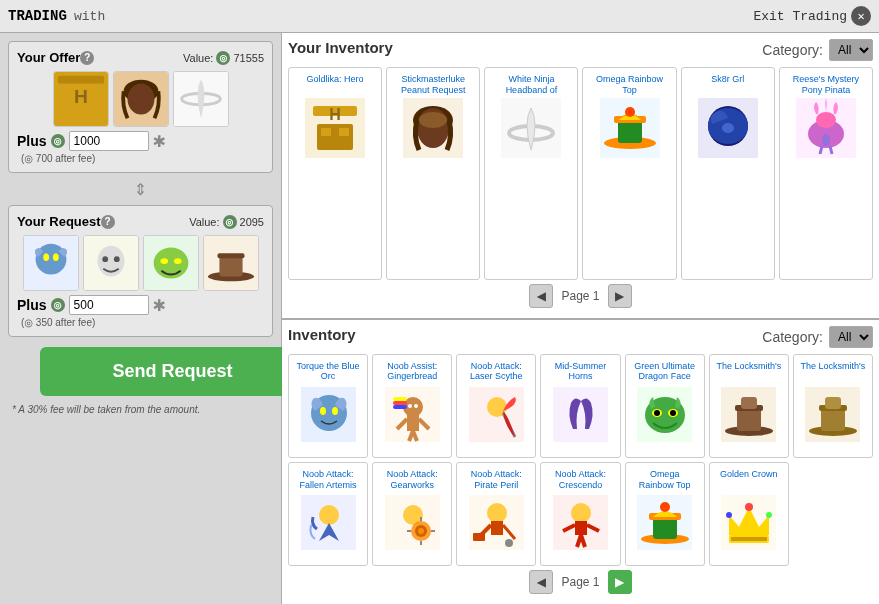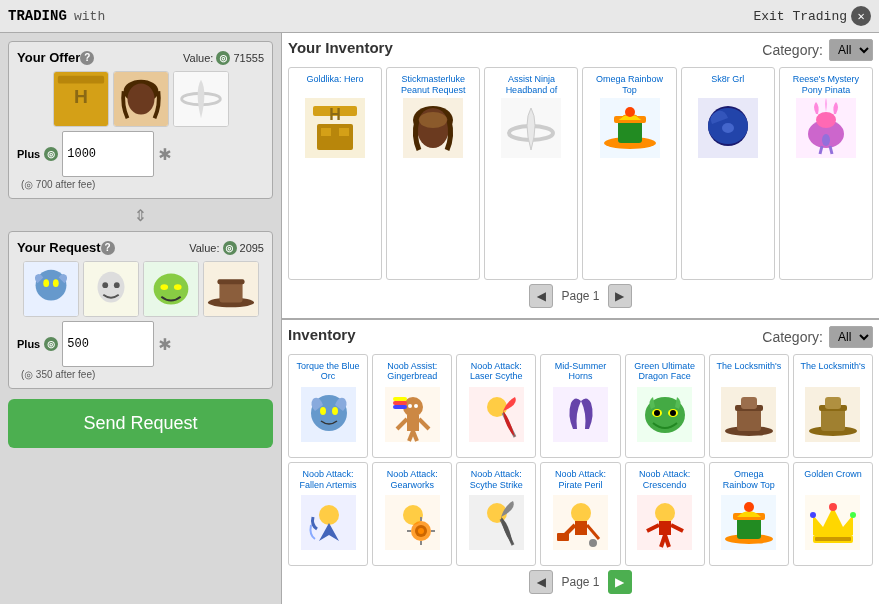--- a/index.html
+++ b/index.html
@@ -126,31 +126,30 @@
       overflow: hidden;
       cursor: pointer;
     }
     .plus-row {
       display: flex;
       align-items: center;
       gap: 4px;
       margin-top: 4px;
     }
     .plus-label {
-      font-size: 11px;
+      font-size: 14px;
       font-weight: bold;
       text-align: right;
     }
     .plus-input {
-      width: 92px;
-      padding: 15px 4px;
+      width: 80px;
+      padding: 2px 4px;
       border: 1px solid #aaa;
       border-radius: 2px;
       font-size: 12px;
-      font-family: Liberation Mono, monospace;
     }
     .star-btn {
       font-size: 16px;
       color: #888;
       cursor: pointer;
     }
     .fee-text {
       font-size: 10px;
       color: #555;
       margin-top: 2px;
@@ -164,24 +163,25 @@
       color: #888;
       font-size: 16px;
     }
     .send-btn {
       background: #4caf50;
       color: white;
       border: none;
       border-radius: 6px;
       padding: 14px;
       font-size: 18px;
-      font-weight: normal;
+      font-weight: bold;
       width: 100%;
       cursor: pointer;
       margin-top: 4px;
+      margin-left: 32px;
     }
     .disclaimer {
       font-size: 10px;
       color: #555;
       padding: 2px 4px;
       font-style: italic;
     }
 
     
     .right-panel {
@@ -410,20 +410,21 @@
         <span class="plus-label">Plus</span>
         <span class="robux-icon">◎</span>
         <input class="plus-input" type="text" value="500" style="">
         <span class="star-btn">✱</span>
       </div>
       <div class="fee-text">(◎ 350 after fee)</div>
     </div>
 
     <button class="send-btn">Send Request</button>
 
+    <div class="disclaimer">* A 30% fee will be taken from the amount.</div>
 
   </div>
 
   <div class="right-panel">
 
     <div class="inventory-section">
       <div class="inv-header">
         <div class="inv-title">Your Inventory</div>
         <div class="category-row">
           <span class="category-label">Category:</span>
@@ -456,21 +457,21 @@
               <ellipse cx="30" cy="22" rx="20" ry="14" fill="#4a2800"></ellipse>
               <ellipse cx="30" cy="30" rx="16" ry="20" fill="#6b3a1f"></ellipse>
               <path d="M14,22 Q10,38 16,52" stroke="#4a2800" stroke-width="5" fill="none"></path>
               <path d="M46,22 Q50,38 44,52" stroke="#4a2800" stroke-width="5" fill="none"></path>
               <ellipse cx="30" cy="22" rx="14" ry="8" fill="#8b5a2b"></ellipse>
             </svg>
           </div>
         </div>
 
         <div class="inv-item">
-          <div class="inv-item-name">Assist Ninja Headband of</div>
+          <div class="inv-item-name">White Ninja Headband of</div>
           <div class="inv-item-img">
             <svg viewBox="0 0 60 60" width="60" height="60">
               <rect width="60" height="60" fill="#f8f8f8"></rect>
               <ellipse cx="30" cy="35" rx="22" ry="7" fill="none" stroke="#ccc" stroke-width="4"></ellipse>
               <path d="M30,10 Q38,24 30,52 Q22,24 30,10" fill="#e8e8e8" stroke="#ccc" stroke-width="1"></path>
             </svg>
           </div>
         </div>
 
         <div class="inv-item">
@@ -661,32 +662,20 @@
               <circle cx="36" cy="36" r="6" fill="#cc6600"></circle>
               <circle cx="36" cy="36" r="3" fill="#ff8800"></circle>
               <line x1="36" y1="26" x2="36" y2="22" stroke="#888" stroke-width="2"></line>
               <line x1="46" y1="36" x2="50" y2="36" stroke="#888" stroke-width="2"></line>
               <line x1="36" y1="46" x2="36" y2="50" stroke="#888" stroke-width="2"></line>
               <line x1="26" y1="36" x2="22" y2="36" stroke="#888" stroke-width="2"></line>
             </svg>
           </div>
         </div>
 
-        <div class="inv-item">
-          <div class="inv-item-name">Noob Attack: Scythe Strike</div>
-          <div class="inv-item-img">
-            <svg viewBox="0 0 55 55" width="55" height="55">
-              <rect width="55" height="55" fill="#f0f0f0"></rect>
-              <circle cx="28" cy="18" r="10" fill="#ffcc44"></circle>
-              <line x1="32" y1="24" x2="44" y2="50" stroke="#666" stroke-width="3"></line>
-              <path d="M32,22 Q48,14 44,6 Q36,10 32,22" fill="#888"></path>
-              <path d="M32,22 Q40,28 44,50 Q34,38 32,22" fill="#555"></path>
-            </svg>
-          </div>
-        </div>
 
         <div class="inv-item">
           <div class="inv-item-name">Noob Attack: Pirate Peril</div>
           <div class="inv-item-img">
             <svg viewBox="0 0 55 55" width="55" height="55">
               <rect width="55" height="55" fill="#fff8ee"></rect>
               <circle cx="28" cy="18" r="10" fill="#ffcc44"></circle>
               <rect x="22" y="26" width="12" height="14" fill="#cc4400"></rect>
               <line x1="22" y1="30" x2="12" y2="40" stroke="#cc4400" stroke-width="4"></line>
               <line x1="34" y1="30" x2="46" y2="44" stroke="#cc4400" stroke-width="3"></line>

